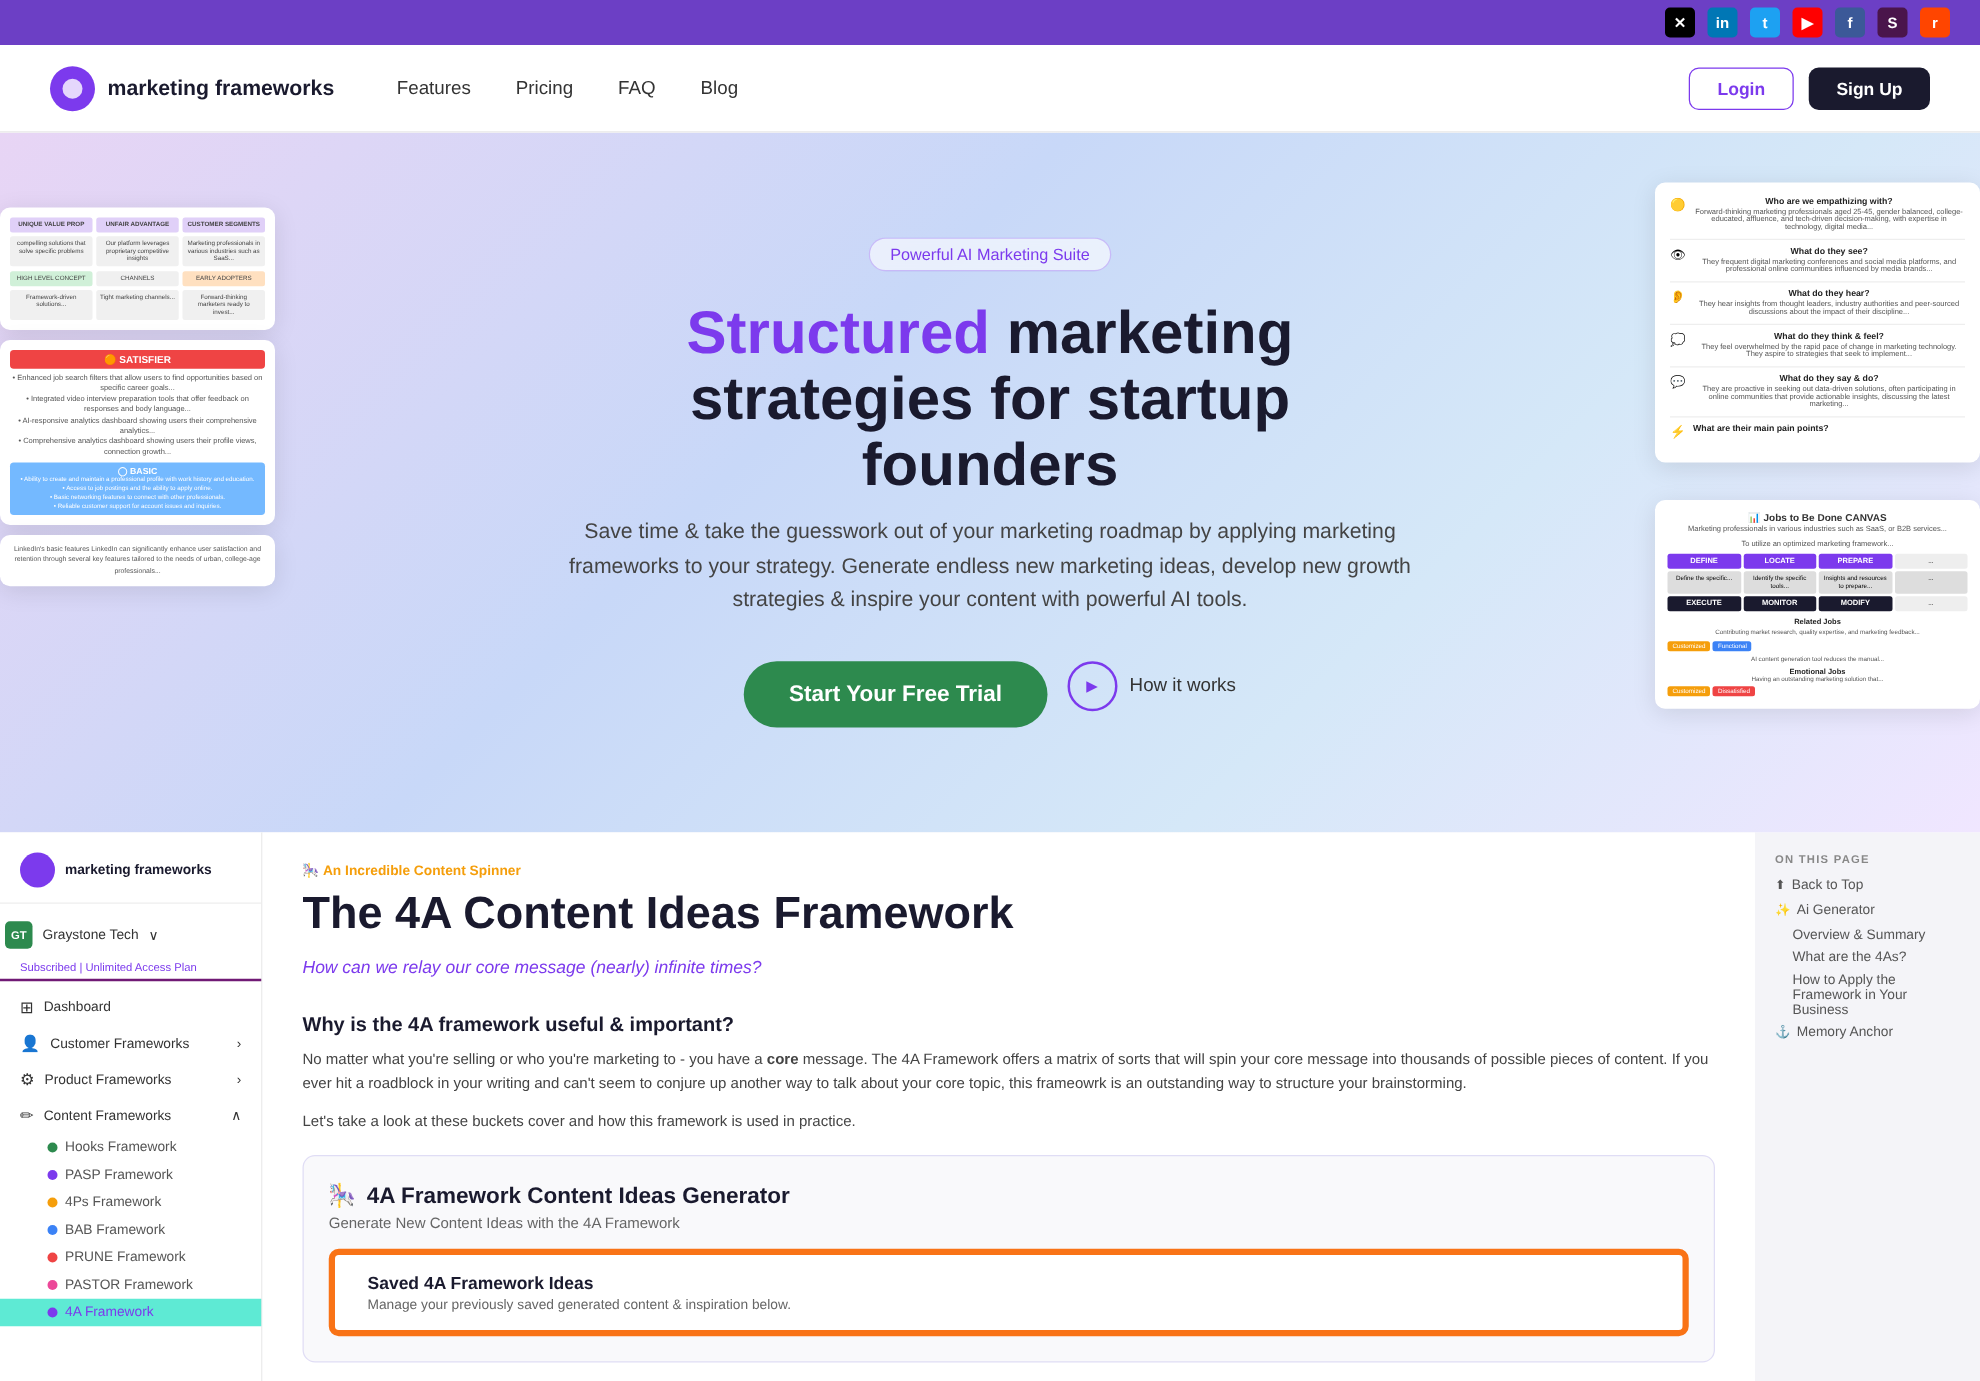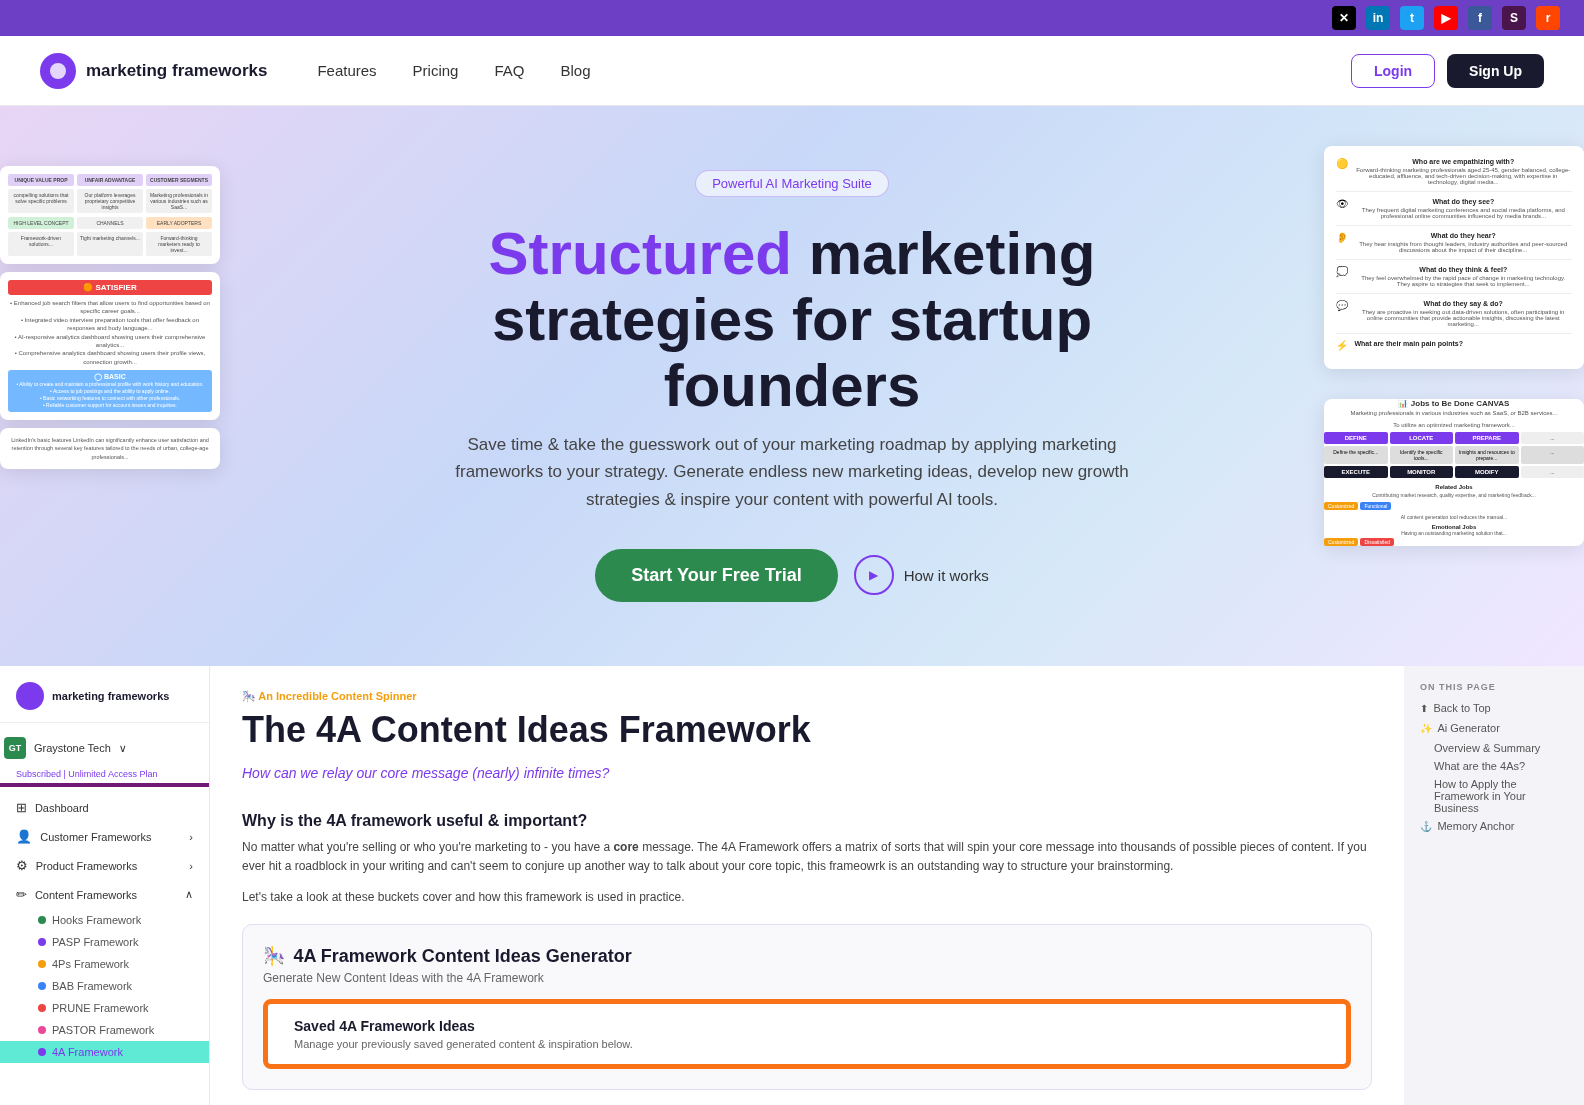--- a/index.html
+++ b/index.html
@@ -83,37 +83,37 @@
       background: rgba(255,255,255,0.6);
       border: 1px solid rgba(124,58,237,0.3);
       color: #7c3aed;
       font-size: 13px;
       padding: 5px 16px;
       border-radius: 20px;
       margin-bottom: 24px;
       backdrop-filter: blur(4px);
     }
     .hero-title {
-      font-size: 60px;
+      font-size: 48px;
       font-weight: 800;
       color: #1a1a2e;
       line-height: 1.1;
       max-width: 780px;
       margin-bottom: 12px;
     }
     .hero-title .highlight { color: #7c3aed; }
     .hero-subtitle {
       font-size: 17px;
       color: #444;
       max-width: 680px;
       line-height: 1.6;
       margin-bottom: 36px;
     }
     .hero-actions {
-      display: flex; align-items: center; gap: 16px;
+      display: flex; align-items: flex-start; gap: 16px;
     }
     .btn-trial {
       background: #2d8a4e;
       color: #fff;
       border: none;
       padding: 16px 36px;
       border-radius: 40px;
       font-size: 18px;
       font-weight: 700;
       cursor: pointer;
@@ -181,20 +181,21 @@
       border-bottom: 1px solid #eee;
     }
     .empathy-row:last-child { border-bottom: none; margin-bottom: 0; }
     .empathy-icon { font-size: 10px; }
     .empathy-text { font-size: 6px; color: #555; }
     .empathy-label { font-size: 7px; font-weight: 600; color: #222; margin-bottom: 2px; }
 
     .jobs-card {
       background: #fff;
       border-radius: 8px;
+      padding: 10px;
       box-shadow: 0 4px 20px rgba(0,0,0,0.1);
       font-size: 6px;
       margin-top: 30px;
     }
     .jobs-grid {
       display: grid; grid-template-columns: repeat(4, 1fr);
       gap: 2px;
     }
     .jobs-cell {
       padding: 3px;
@@ -238,21 +239,21 @@
       font-size: 11px; color: #333;
     }
     .org-avatar {
       width: 22px; height: 22px;
       background: #2d8a4e; border-radius: 4px;
       color: #fff; font-size: 9px; font-weight: 700;
       display: flex; align-items: center; justify-content: center;
     }
     .subscribed-badge {
       font-size: 9px; color: #7c3aed; padding: 4px 16px;
-      border-bottom: 4px solid #701a75; margin-bottom: 6px;
+      border-bottom: 2px solid #701a75; margin-bottom: 6px;
     }
     .sidebar-nav-item {
       display: flex; align-items: center; gap: 8px;
       padding: 7px 16px;
       font-size: 11px; color: #333;
       cursor: pointer;
     }
     .sidebar-nav-item .nav-icon { font-size: 13px; }
     .sidebar-nav-item.has-arrow { justify-content: space-between; }
     .sidebar-nav-item.has-arrow .left { display: flex; align-items: center; gap: 8px; }

